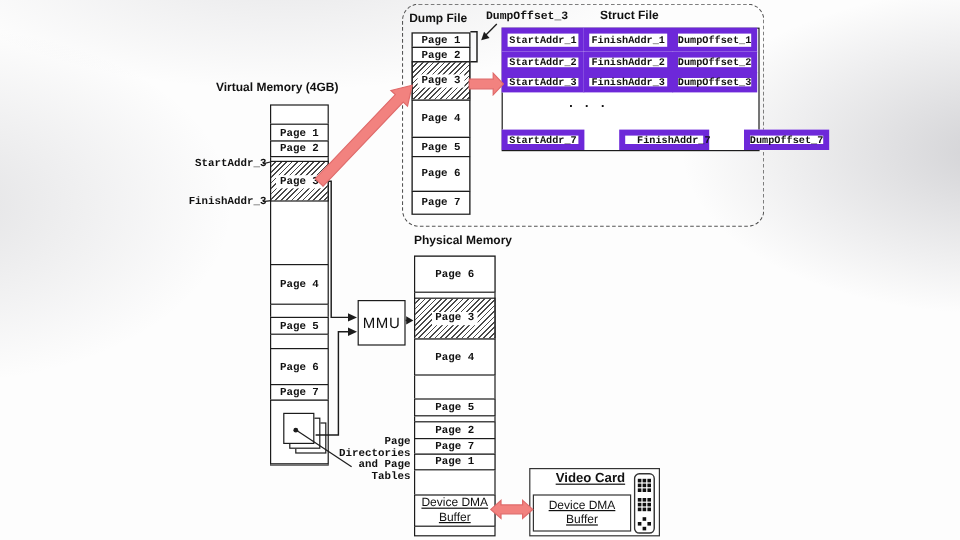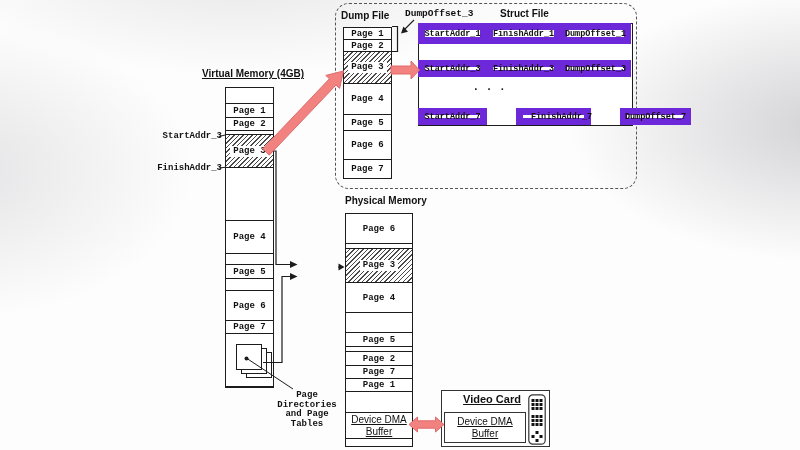--- a/index.html
+++ b/index.html
@@ -17,21 +17,21 @@
   .mono{font-family:"Liberation Mono",monospace;font-weight:bold;}
   .col{position:absolute;border:1px solid #1c1c1c;background:#fff;box-sizing:border-box;}
   .cell{position:absolute;left:-1px;right:-1px;border:1px solid #1c1c1c;background:#fff;
         display:flex;align-items:center;justify-content:center;
         font:bold 9px "Liberation Mono",monospace;white-space:pre;box-sizing:border-box;}
   .hatch{background:repeating-linear-gradient(135deg,#fff 0px,#fff 2.2px,#4a4a4a 2.2px,#4a4a4a 3.2px);}
   .hpatch{background:#fff;padding:0 3px;line-height:11px;}
   .dashedbox{position:absolute;border:1.6px dashed #555;border-radius:14px;box-sizing:border-box;}
   .stable{position:absolute;border:1px solid #1c1c1c;background:#fff;box-sizing:border-box;}
   .srow{position:absolute;left:-1px;display:flex;box-sizing:border-box;}
-  .scell{border:7px solid #6d28d9;background:#fff;display:flex;align-items:center;justify-content:center;
+  .scell{border:5px solid #6d28d9;background:#fff;display:flex;align-items:center;justify-content:center;
          font:bold 8.5px "Liberation Mono",monospace;box-sizing:border-box;white-space:pre;}
   .scell + .scell{margin-left:-1px;}
   .lbl{font:bold 9px "Liberation Mono",monospace;white-space:nowrap;}
   .sq{position:absolute;width:26px;height:26px;border:1px solid #1c1c1c;background:#fff;box-sizing:border-box;}
   .mmu{position:absolute;border:1px solid #1c1c1c;background:#fff;display:flex;align-items:center;justify-content:center;
        font-size:12.5px;letter-spacing:.5px;box-sizing:border-box;}
   .vcbox{position:absolute;border:1.3px solid #333;background:#fff;box-sizing:border-box;}
   .vcinner{position:absolute;border:1px solid #333;background:#fff;display:flex;flex-direction:column;
            align-items:center;justify-content:center;font-size:10.5px;line-height:12px;box-sizing:border-box;}
   .dma2{display:flex;flex-direction:column;align-items:center;justify-content:center;
@@ -58,59 +58,65 @@
 
   <div class="abs lbl" style="left:405px;top:8px;font-size:9.5px;">DumpOffset_3</div>
 
   <div class="abs title" style="left:500px;top:8px;">Struct File</div>
   <div class="stable" style="left:418px;top:23px;width:215px;height:103px;">
     <div class="srow" style="top:-1px;height:21px;">
       <div class="scell" style="width:69px;">StartAddr_1</div>
       <div class="scell" style="width:75px;">FinishAddr_1</div>
       <div class="scell" style="width:71px;">DumpOffset_1</div>
     </div>
+    <div class="srow" style="top:19px;height:18px;">
+      <div class="scell" style="width:69px;">StartAddr_2</div>
+      <div class="scell" style="width:75px;">FinishAddr_2</div>
+      <div class="scell" style="width:71px;">DumpOffset_2</div>
+    </div>
     <div class="srow" style="top:36px;height:17px;">
       <div class="scell" style="width:69px;">StartAddr_3</div>
       <div class="scell" style="width:75px;">FinishAddr_3</div>
       <div class="scell" style="width:71px;">DumpOffset_3</div>
     </div>
     <div class="abs mono" style="left:30px;top:57px;width:80px;text-align:center;font-size:11px;">. . .</div>
     <div class="srow" style="top:84px;height:17px;gap:30px;">
       <div class="scell" style="width:69px;">StartAddr_7</div>
       <div class="scell" style="width:75px;padding-left:16px;">FinishAddr_7</div>
       <div class="scell" style="width:71px;">DumpOffset_7</div>
     </div>
   </div>
 
-  <div class="abs title" style="left:188px;top:68px;width:130px;text-align:center;text-decoration:underline;">Virtual Memory (4GB)</div>
+  <div class="abs title" style="left:166px;top:68px;width:130px;text-align:center;">Virtual Memory (4GB)</div>
   <div class="col" style="left:225px;top:87px;width:49px;height:301px;">
     <div class="cell" style="top:15px;height:15px;">Page 1</div>
     <div class="cell" style="top:29px;height:14px;">Page 2</div>
     <div class="cell hatch" style="top:46px;height:34px;"><span class="hpatch">Page 3</span></div>
     <div class="cell" style="top:132px;height:34px;">Page 4</div>
     <div class="cell" style="top:176px;height:15px;">Page 5</div>
     <div class="cell" style="top:202px;height:31px;">Page 6</div>
     <div class="cell" style="top:232px;height:14px;">Page 7</div>
     <div class="cell" style="top:245px;height:54px;"></div>
   </div>
 
   <div class="abs lbl" style="left:140px;top:131px;width:82px;text-align:right;">StartAddr_3</div>
   <div class="abs lbl" style="left:140px;top:163px;width:82px;text-align:right;">FinishAddr_3</div>
 
   <div class="sq" style="left:246px;top:352px;"></div>
   <div class="sq" style="left:241px;top:348px;"></div>
   <div class="sq" style="left:236px;top:344px;"></div>
 
-  <div class="abs lbl" style="left:272px;top:391px;width:70px;text-align:center;line-height:9.5px;">
+  <div class="abs lbl" style="left:272px;top:364px;width:70px;text-align:right;line-height:9.5px;">
     <div>Page</div>
     <div>Directories</div>
     <div>and Page</div>
     <div>Tables</div>
   </div>
 
+  <div class="mmu" style="left:298px;top:250px;width:40px;height:38px;">MMU</div>
 
   <div class="abs title" style="left:345px;top:195px;">Physical Memory</div>
   <div class="col" style="left:345px;top:213px;width:68px;height:234px;">
     <div class="cell" style="top:-1px;height:31px;">Page 6</div>
     <div class="cell hatch" style="top:34px;height:35px;"><span class="hpatch">Page 3</span></div>
     <div class="cell" style="top:68px;height:31px;">Page 4</div>
     <div class="cell" style="top:118px;height:15px;">Page 5</div>
     <div class="cell" style="top:137px;height:15px;">Page 2</div>
     <div class="cell" style="top:151px;height:14px;">Page 7</div>
     <div class="cell" style="top:164px;height:14px;">Page 1</div>

